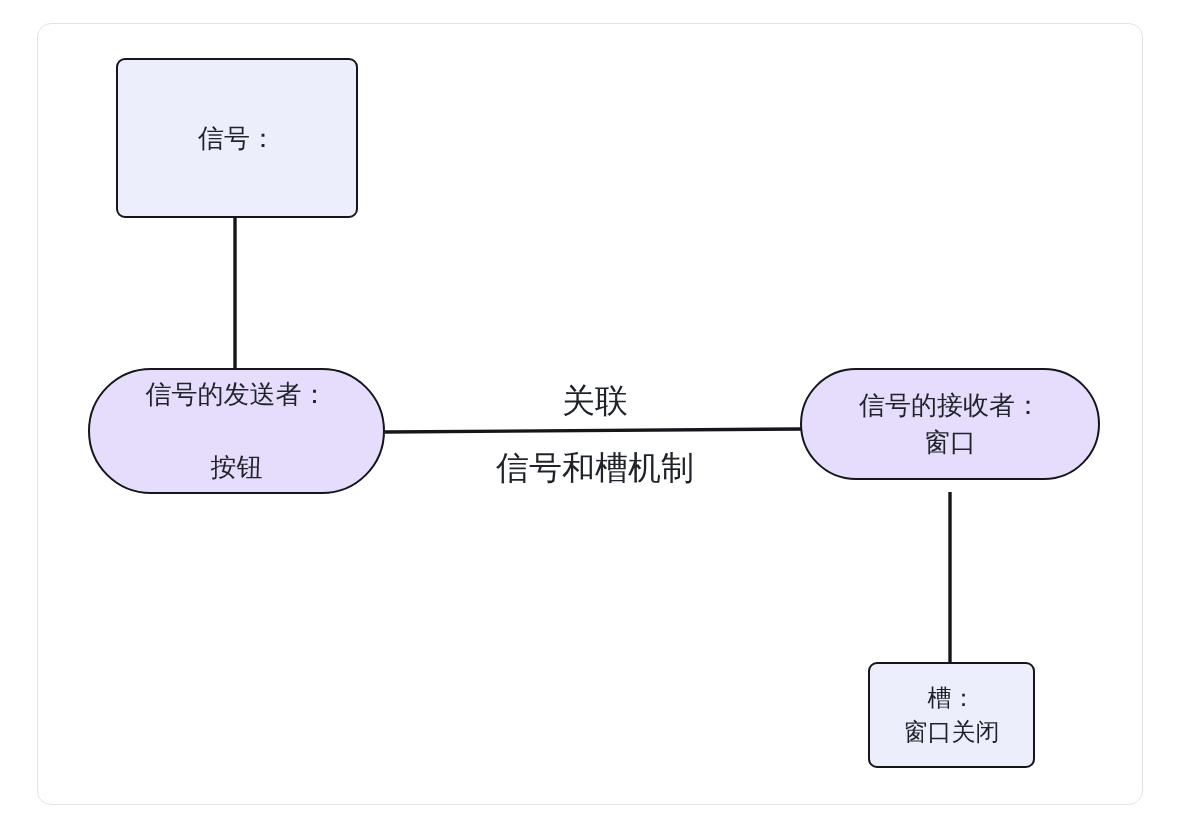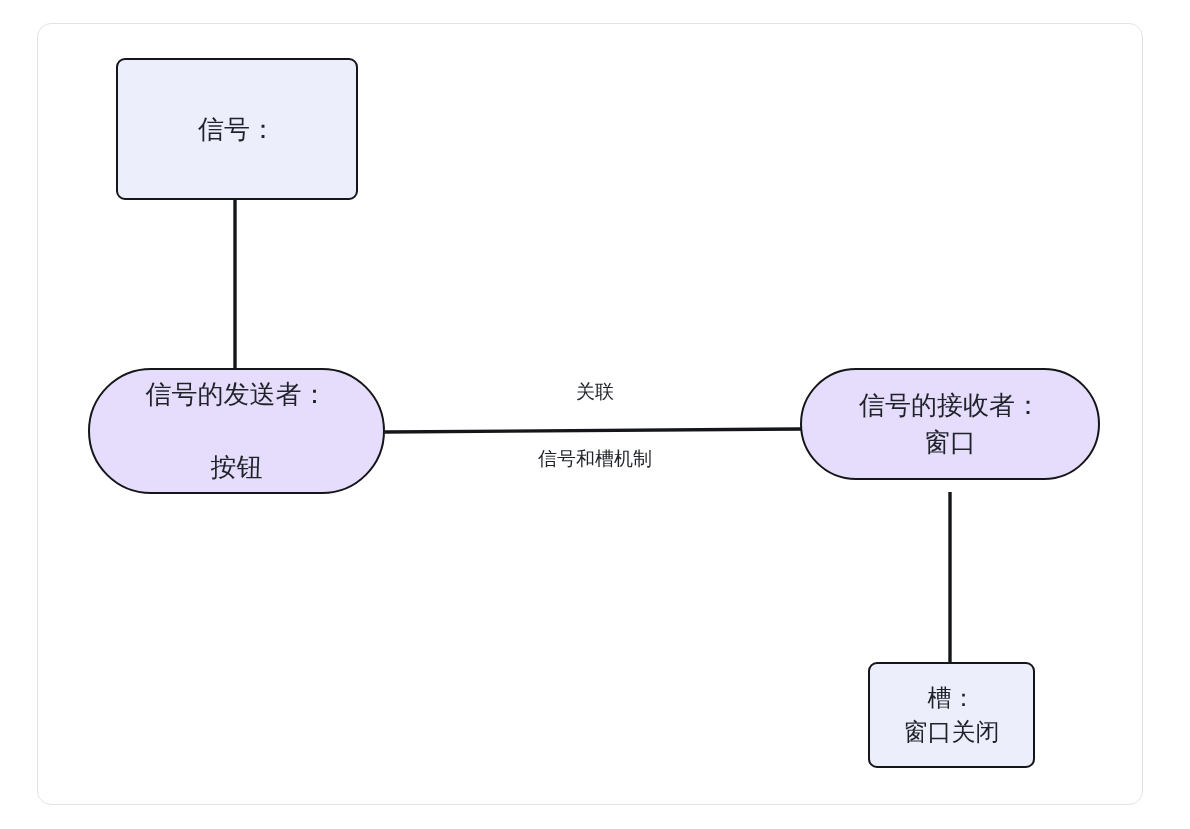--- a/index.html
+++ b/index.html
@@ -61,21 +61,21 @@
   
   .node-pill {
     background: #e6dcfb;
     border: 2.8px solid #14161a;
     border-radius: 999px;
   }
 
   
   #node-signal {
     left: 116px; top: 58px;
-    width: 242px; height: 142px;
+    width: 242px; height: 160px;
     font-size: 26px;
   }
   #node-sender {
     left: 88px; top: 368px;
     width: 297px; height: 126px;
     font-size: 26px;
     gap: 36px;
   }
   #node-receiver {
     left: 800px; top: 368px;
@@ -85,21 +85,21 @@
   #node-slot {
     left: 868px; top: 662px;
     width: 167px; height: 106px;
     font-size: 24px;
   }
 
   
   .edge-label {
     position: absolute;
     color: #1f2329;
-    font-size: 19px;
+    font-size: 33px;
     white-space: nowrap;
     text-align: center;
     background: transparent;
   }
   #edge-label-top {
     left: 450px;
     top: 379px;
     width: 290px;
   }
   #edge-label-bottom {

